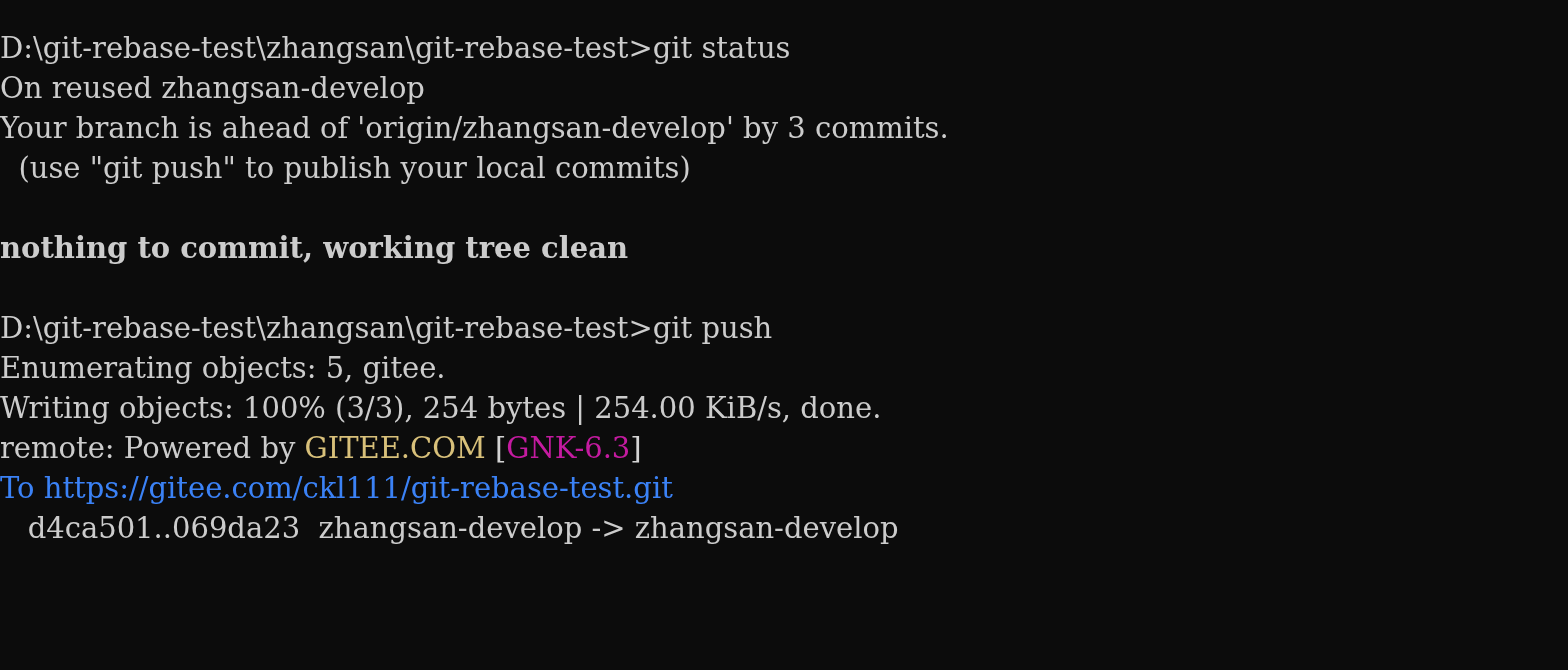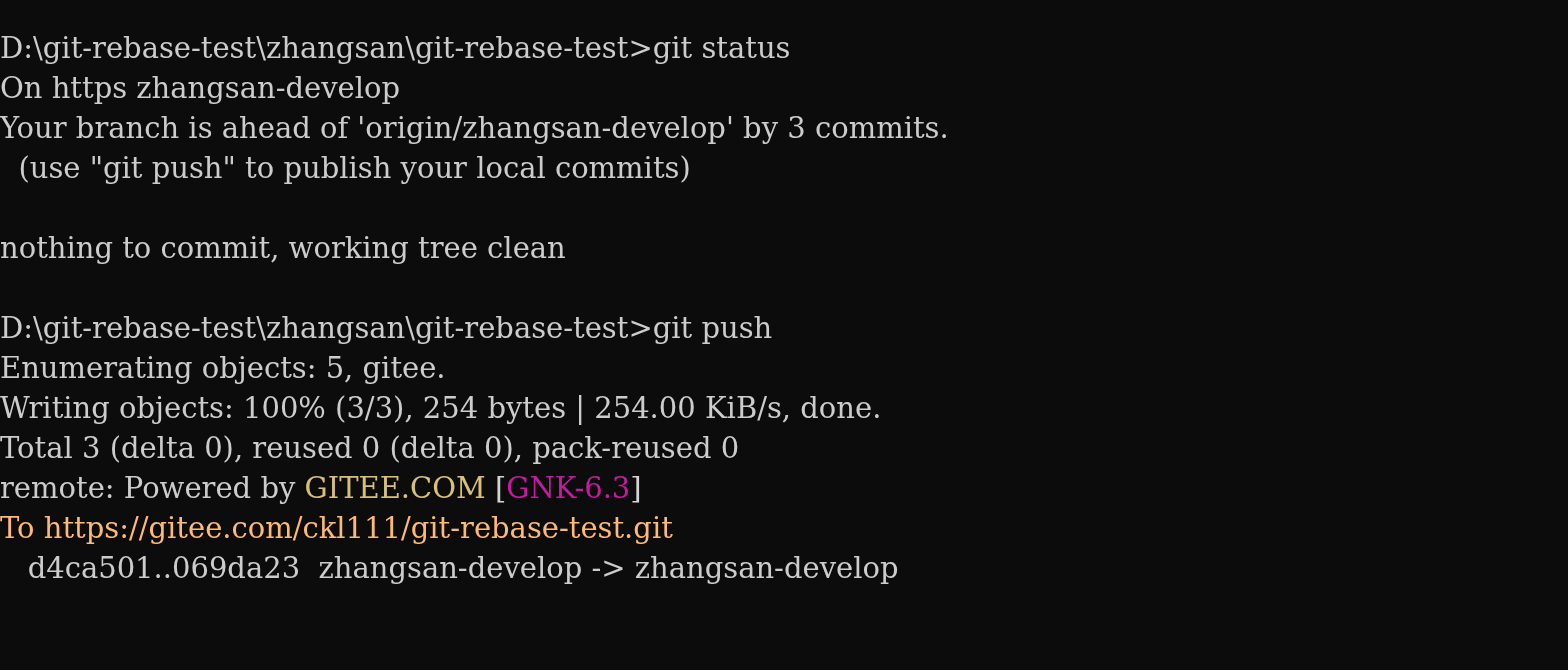--- a/index.html
+++ b/index.html
@@ -41,26 +41,25 @@
   .fg-default { color: #cccccc; }
   .fg-yellow  { color: #d8c07a; }
   .fg-magenta { color: #c41ba0; }
   .fg-white   { color: #d4d4d4; }
 </style>
 </head>
 <body>
 
 <div id="terminal" style="background: rgb(12, 12, 12); color: rgb(204, 204, 204);">
     <div class="line"><span class="seg fg-default" style="color: rgb(204, 204, 204);">D:\git-rebase-test\zhangsan\git-rebase-test&gt;git status</span></div>
-    <div class="line"><span class="seg fg-default" style="color: rgb(204, 204, 204);">On https zhangsan-develop</span></div>
+    <div class="line"><span class="seg fg-default" style="color: rgb(204, 204, 204);">On reused zhangsan-develop</span></div>
     <div class="line"><span class="seg fg-default" style="color: rgb(204, 204, 204);">Your branch is ahead of 'origin/zhangsan-develop' by 3 commits.</span></div>
     <div class="line"><span class="seg fg-default" style="color: rgb(204, 204, 204);">  (use "git push" to publish your local commits)</span></div>
     <div class="line blank"><span class="seg fg-default" style="color: rgb(204, 204, 204);"> </span></div>
-    <div class="line"><span class="seg fg-default" style="color: rgb(204, 204, 204);">nothing to commit, working tree clean</span></div>
+    <div class="line"><span class="seg fg-default" style="color: rgb(204, 204, 204); font-weight: bold;">nothing to commit, working tree clean</span></div>
     <div class="line blank"><span class="seg fg-default" style="color: rgb(204, 204, 204);"> </span></div>
     <div class="line"><span class="seg fg-default" style="color: rgb(204, 204, 204);">D:\git-rebase-test\zhangsan\git-rebase-test&gt;git push</span></div>
     <div class="line"><span class="seg fg-default" style="color: rgb(204, 204, 204);">Enumerating objects: 5, gitee.</span></div>
     <div class="line"><span class="seg fg-default" style="color: rgb(204, 204, 204); text-align: right;">Writing objects: 100% (3/3), 254 bytes | 254.00 KiB/s, done.</span></div>
-    <div class="line"><span class="seg fg-default" style="color: rgb(204, 204, 204);">Total 3 (delta 0), reused 0 (delta 0), pack-reused 0</span></div>
     <div class="line"><span class="seg fg-default" style="color: rgb(204, 204, 204);">remote: Powered by </span><span class="seg fg-yellow" style="color: rgb(216, 192, 122);">GITEE.COM</span><span class="seg fg-default" style="color: rgb(204, 204, 204);"> </span><span class="seg fg-white" style="color: rgb(212, 212, 212);">[</span><span class="seg fg-magenta" style="color: rgb(196, 27, 160);">GNK-6.3</span><span class="seg fg-white" style="color: rgb(212, 212, 212);">]</span></div>
-    <div class="line"><span class="seg fg-default" style="color: #fdba74;">To https://gitee.com/ckl111/git-rebase-test.git</span></div>
+    <div class="line"><span class="seg fg-default" style="color: #3b82f6;">To https://gitee.com/ckl111/git-rebase-test.git</span></div>
     <div class="line"><span class="seg fg-default" style="color: rgb(204, 204, 204); text-align: center;">   d4ca501..069da23  zhangsan-develop -&gt; zhangsan-develop</span></div>
   </div>
 
 </body></html>

